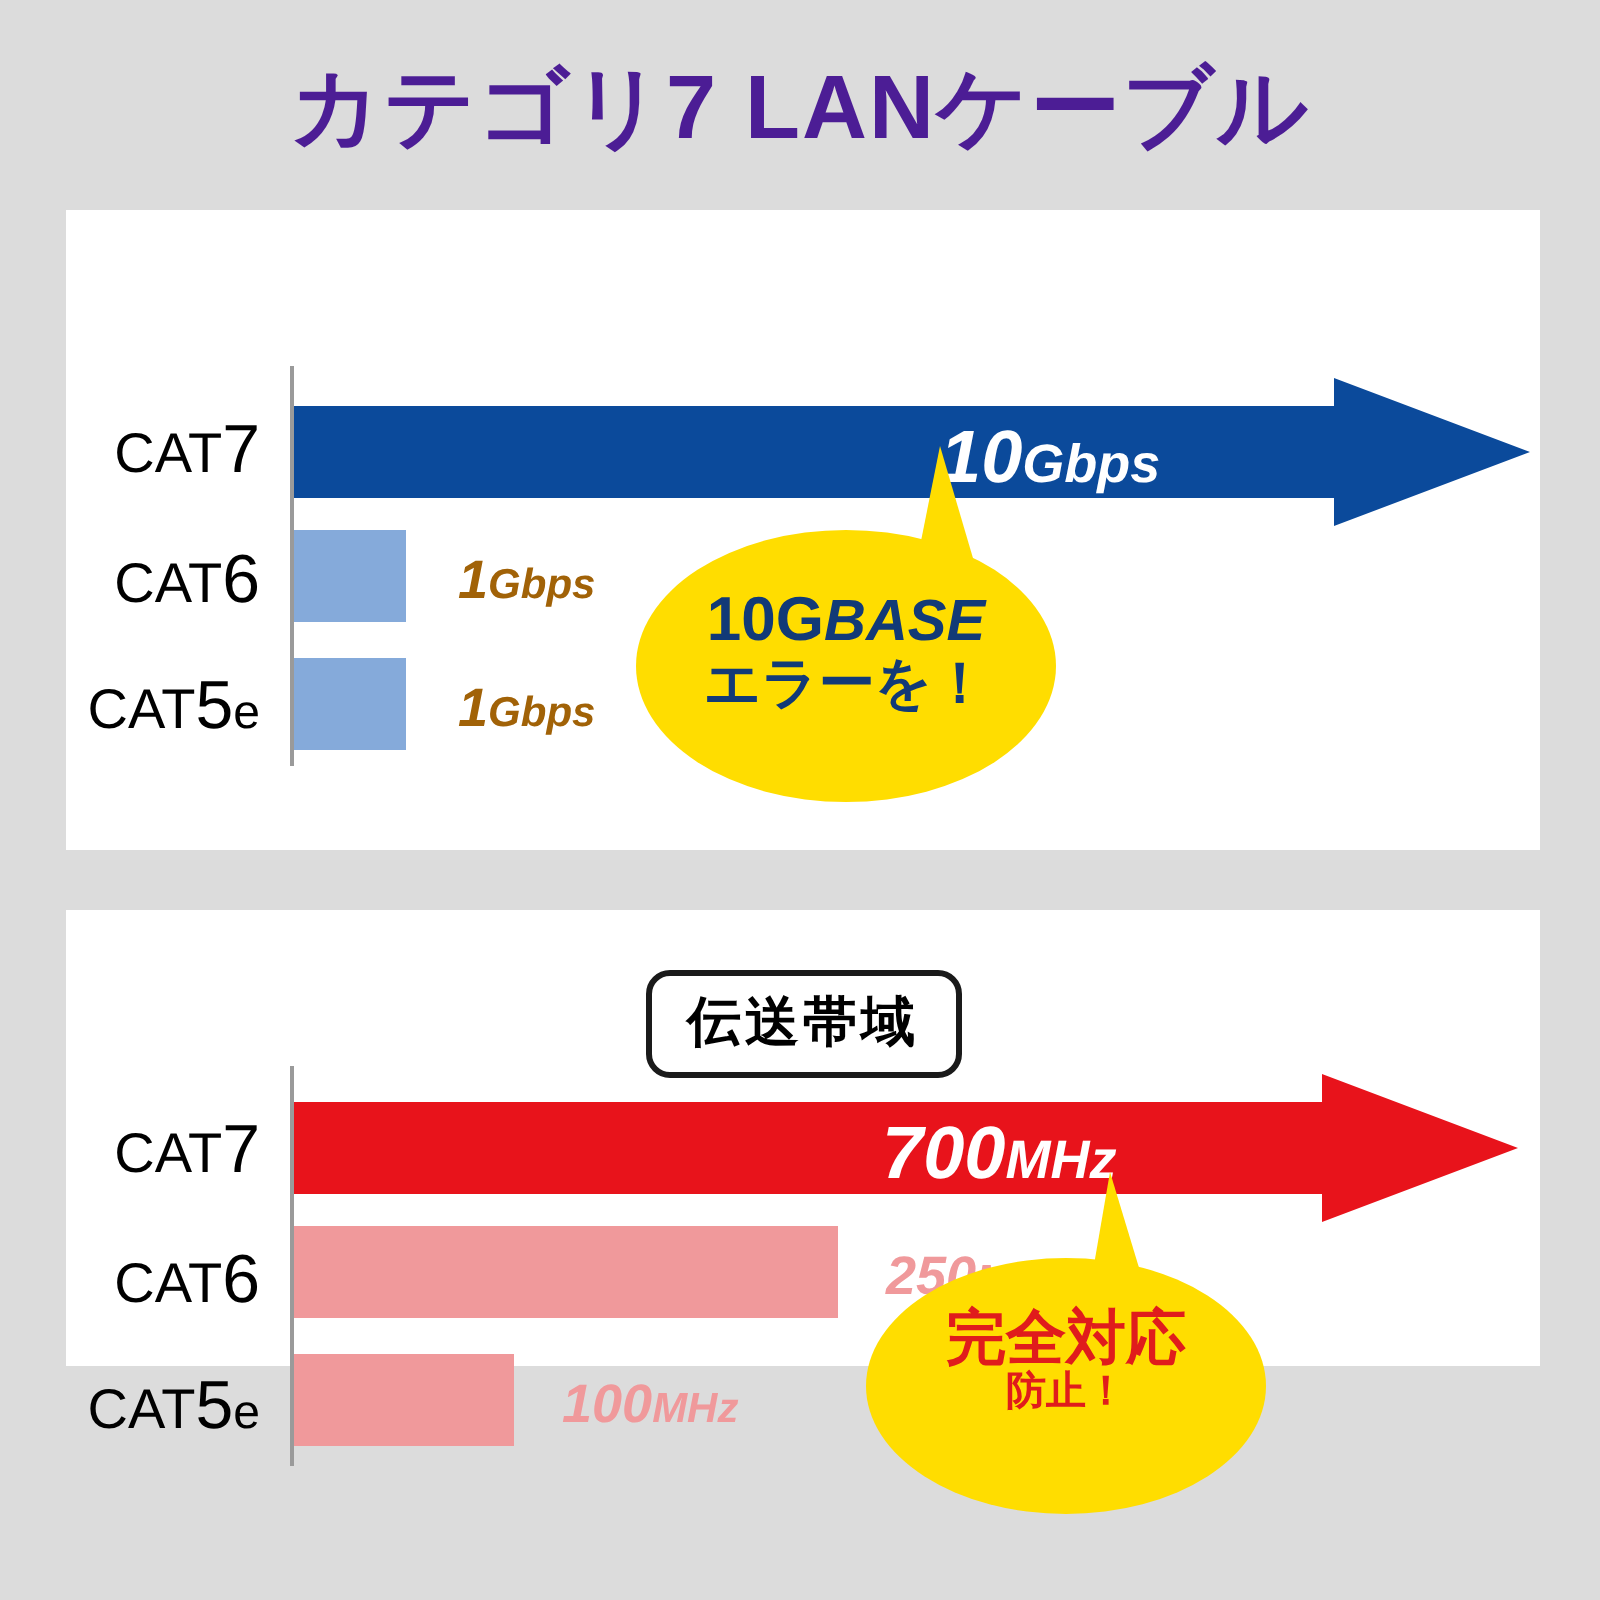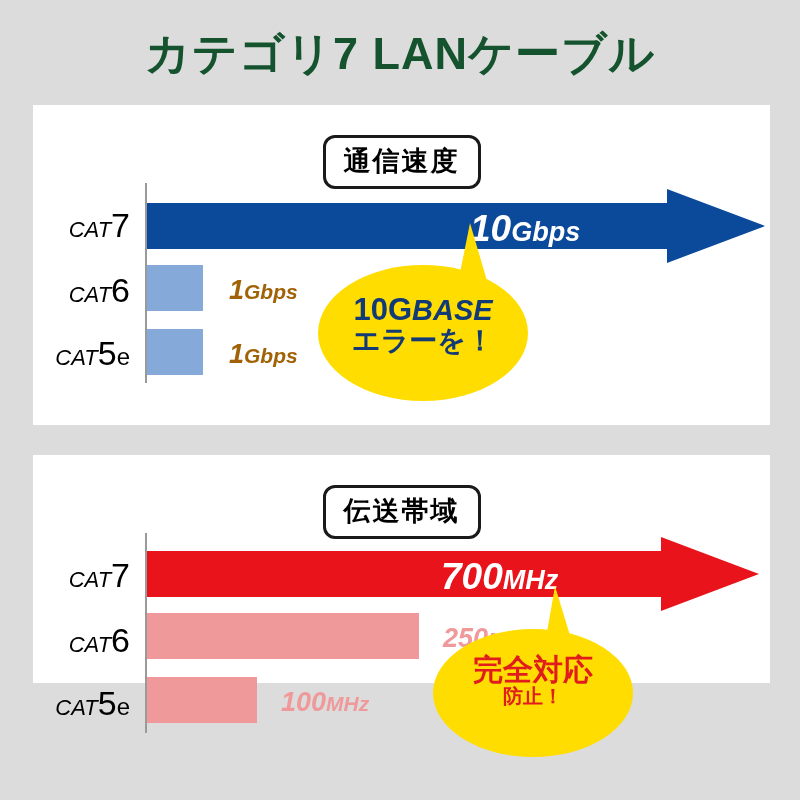--- a/index.html
+++ b/index.html
@@ -15,21 +15,21 @@
     position: relative;
   }
   #page-title {
     position: absolute;
     top: 24px;
     left: 0;
     width: 800px;
     text-align: center;
     font-size: 45px;
     font-weight: bold;
-    color: #14532d;
+    color: #4c1d95;
     letter-spacing: 1px;
     white-space: nowrap;
   }
   .panel {
     position: absolute;
     left: 33px;
     width: 737px;
     background: #ffffff;
     box-sizing: border-box;
   }
@@ -67,23 +67,22 @@
     position: absolute;
     right: 640px;
     text-align: right;
     white-space: nowrap;
     color: #000000;
     font-weight: normal;
     line-height: 1;
     z-index: 3;
   }
   .cat-label .cat-pre {
-    font-size: 22px;
+    font-size: 28px;
     letter-spacing: 0px;
-    font-style: italic;
   }
   .cat-label .cat-num {
     font-size: 34px;
   }
   .cat-label .cat-suf {
     font-size: 24px;
   }
   #lbl-speed-7  { top: 103px; }
   #lbl-speed-6  { top: 168px; }
   #lbl-speed-5e { top: 231px; }
@@ -175,21 +174,20 @@
   #callout-bw .ct-l1 { font-size: 30px; }
   #callout-bw .ct-l2 { font-size: 20px; }
 </style>
 </head>
 <body>
 
 <div id="page-title">カテゴリ7 LANケーブル</div>
 
 <div class="panel" id="panel-speed">
 
-  <div class="panel-badge">通信速度</div>
 
   <div class="axis"></div>
 
   <div class="cat-label" id="lbl-speed-7">
     <span class="cat-pre">CAT</span><span class="cat-num">7</span>
   </div>
   <div class="cat-label" id="lbl-speed-6">
     <span class="cat-pre">CAT</span><span class="cat-num">6</span>
   </div>
   <div class="cat-label" id="lbl-speed-5e">

